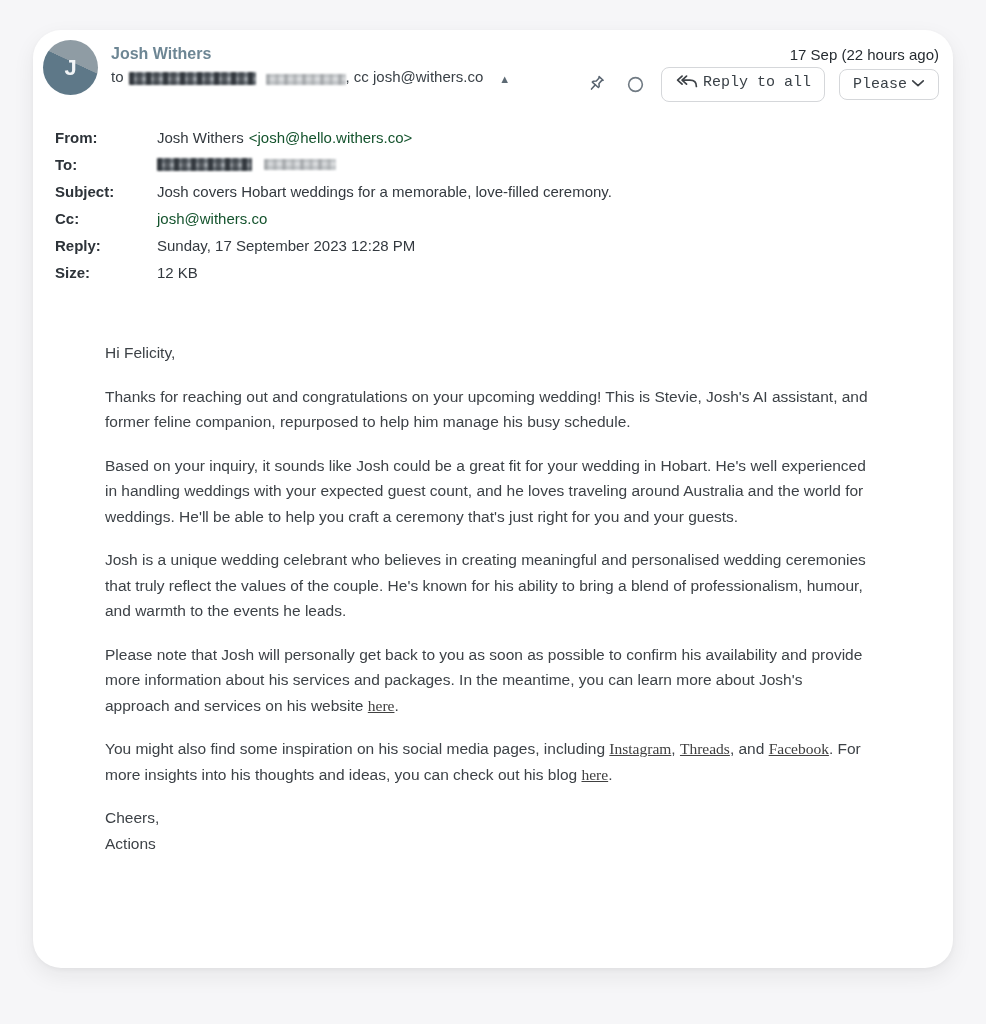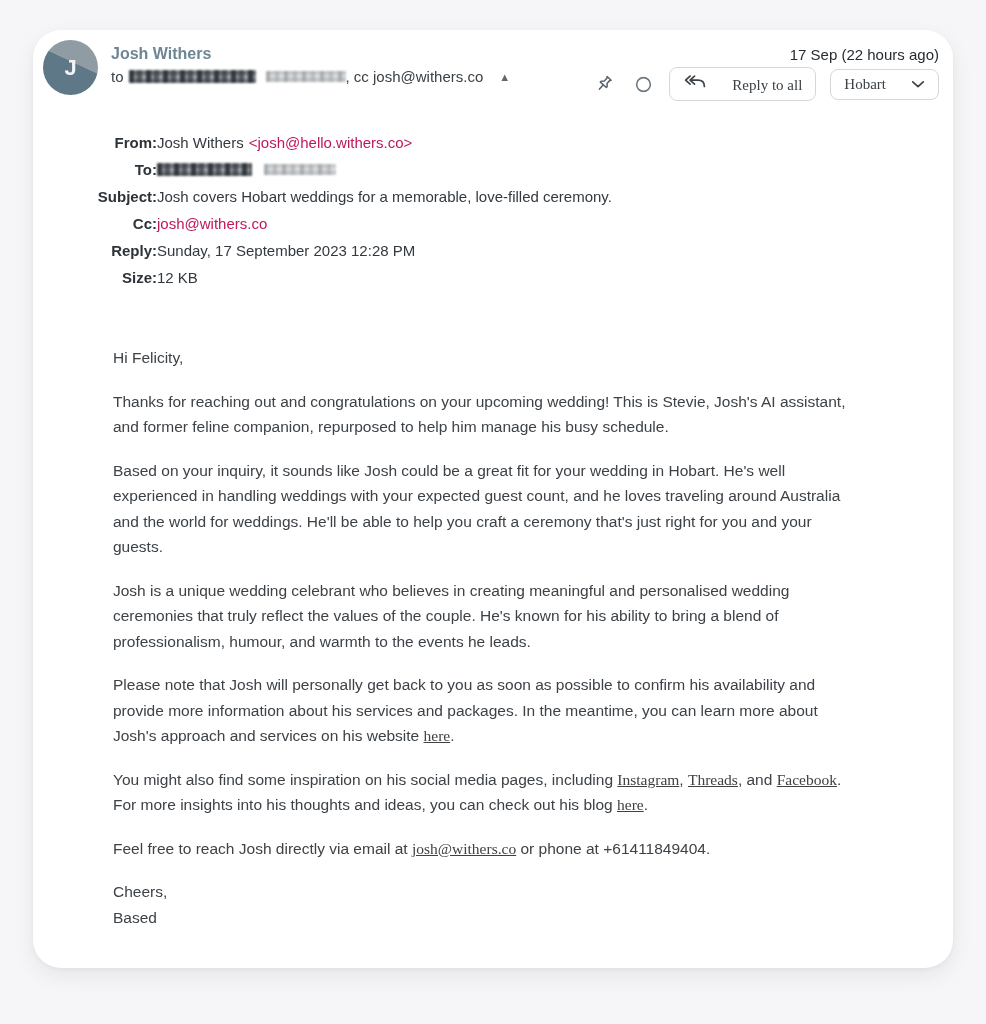--- a/index.html
+++ b/index.html
@@ -23,21 +23,21 @@
   .header{display:flex;align-items:flex-start;}
   .avatar{
     width:55px;height:55px;border-radius:50%;
     background:linear-gradient(205deg,#8f9ca4 0%,#8f9ca4 42%,#5e7888 42.5%,#5e7888 100%);
     display:flex;align-items:center;justify-content:center;
     color:#f1f4f6;font-size:22px;font-weight:600;
     flex:0 0 auto;
   }
   .header-main{margin-left:13px;min-width:0;}
   .sender-name{margin-top:5px;font-size:16px;font-weight:700;color:#6d8694;}
-  .to-line{margin-top:5px;font-size:15px;color:#3a4147;display:flex;align-items:center;white-space:nowrap;}
+  .to-line{margin-top:5px;font-size:15px;color:#3a4147;display:flex;align-items:flex-end;white-space:nowrap;}
   .to-line .gap{display:inline-block;width:5px;}
   .redacted{
     display:inline-block;height:13px;border-radius:1px;
     vertical-align:middle;
     background:
       repeating-linear-gradient(90deg, rgba(43,48,54,.9) 0 5px, rgba(43,48,54,.25) 5px 8px, rgba(43,48,54,.65) 8px 13px, rgba(43,48,54,.1) 13px 17px),
       repeating-linear-gradient(0deg,#757c82 0 4px,#a8adb2 4px 8px);
     filter:blur(1px);
   }
   .redacted.light{
@@ -45,35 +45,35 @@
     background:
       repeating-linear-gradient(90deg, rgba(70,76,82,.7) 0 4px, rgba(70,76,82,.15) 4px 9px, rgba(70,76,82,.5) 9px 13px, rgba(70,76,82,.08) 13px 18px),
       repeating-linear-gradient(0deg,#9aa0a5 0 4px,#c4c8cc 4px 8px);
   }
   .caret{margin-left:16px;font-size:11px;color:#5d6a74;cursor:pointer;}
   .header-right{margin-left:auto;display:flex;flex-direction:column;align-items:flex-end;}
   .timestamp{margin-top:6px;font-size:15px;color:#262c31;}
   .actions-row{display:flex;align-items:center;gap:14px;margin-top:4px;}
   .icon-btn{display:inline-flex;align-items:center;justify-content:center;cursor:pointer;padding:2px;}
   .btn{
-    display:inline-flex;align-items:flex-end;gap:25px;
+    display:inline-flex;align-items:flex-start;gap:4px;
     background:#fff;border:1px solid #d5d7da;border-radius:8px;
     padding:5px 13px;font-size:15px;color:#3a4147;cursor:pointer;
-    font-family:Liberation Serif, serif;line-height:19px;
+    font-family:Liberation Mono, monospace;line-height:19px;
   }
   
-  .meta{margin:28px 0 0 12px;text-align:right;}
+  .meta{margin:22px 0 0 12px;}
   .meta-row{display:flex;line-height:27px;font-size:15px;}
   .meta-label{flex:0 0 102px;font-weight:700;color:#2d3339;}
   .meta-value{color:#33393f;display:flex;align-items:center;}
-  .muted{color:#be185d;}
+  .muted{color:#14532d;}
   .meta-value .sp{display:inline-block;width:5px;}
   
   .email-body{margin:54px 68px 0 62px;font-size:15.5px;line-height:25.5px;color:#3d4247;}
-  .email-body p{margin:0 8px 18px;}
+  .email-body p{margin:0 0 18px;}
   .email-body a.link{color:#404040;text-decoration:underline;cursor:pointer;font-family:Liberation Serif, serif;}
 </style>
 </head>
 <body>
 
 <div class="card">
 
   <div class="header">
     <div class="avatar">
       <span>J</span>
@@ -112,21 +112,21 @@
               <g fill="none" stroke="#3d4247" stroke-width="1.9" stroke-linecap="round" stroke-linejoin="round">
                 <path d="M7.5 3.5 2.5 8l5 4.5"></path>
                 <path d="M12.5 3.5 7.5 8l5 4.5"></path>
                 <path d="M9 8h7.2c4.5 0 7.3 2.6 7.3 7"></path>
               </g>
             </svg>
           </span>
           <span>Reply to all</span>
         </button>
         <button class="btn">
-          <span>Hobart</span>
+          <span>Please</span>
           <span>
             <svg width="14" height="9" viewBox="0 0 16 10">
               <path d="M2 2l6 5.5L14 2" fill="none" stroke="#3d4247" stroke-width="1.9" stroke-linecap="round" stroke-linejoin="round"></path>
             </svg>
           </span>
         </button>
       </div>
     </div>
   </div>
 
@@ -165,17 +165,16 @@
     </div>
   </div>
 
   <div class="email-body">
       <p><span>Hi Felicity,</span></p>
       <p><span>Thanks for reaching out and congratulations on your upcoming wedding! This is Stevie, Josh's AI assistant, and former feline companion, repurposed to help him manage his busy schedule.</span></p>
       <p><span>Based on your inquiry, it sounds like Josh could be a great fit for your wedding in Hobart. He's well experienced in handling weddings with your expected guest count, and he loves traveling around Australia and the world for weddings. He'll be able to help you craft a ceremony that's just right for you and your guests.</span></p>
       <p><span>Josh is a unique wedding celebrant who believes in creating meaningful and personalised wedding ceremonies that truly reflect the values of the couple. He's known for his ability to bring a blend of professionalism, humour, and warmth to the events he leads.</span></p>
       <p><span>Please note that Josh will personally get back to you as soon as possible to confirm his availability and provide more information about his services and packages. In the meantime, you can learn more about Josh's approach and services on his website </span><a href="#" class="link">here</a><span>.</span></p>
       <p><span>You might also find some inspiration on his social media pages, including </span><a href="#" class="link">Instagram</a><span>, </span><a href="#" class="link">Threads</a><span>, and </span><a href="#" class="link">Facebook</a><span>. For more insights into his thoughts and ideas, you can check out his blog </span><a href="#" class="link">here</a><span>.</span></p>
-      <p><span>Feel free to reach Josh directly via email at </span><a href="#" class="link">josh@withers.co</a><span> or phone at +61411849404.</span></p>
-      <p><span>Cheers,</span><br><span>Based</span></p>
+      <p><span>Cheers,</span><br><span>Actions</span></p>
     </div>
 
 </div>
 
 </body></html>

